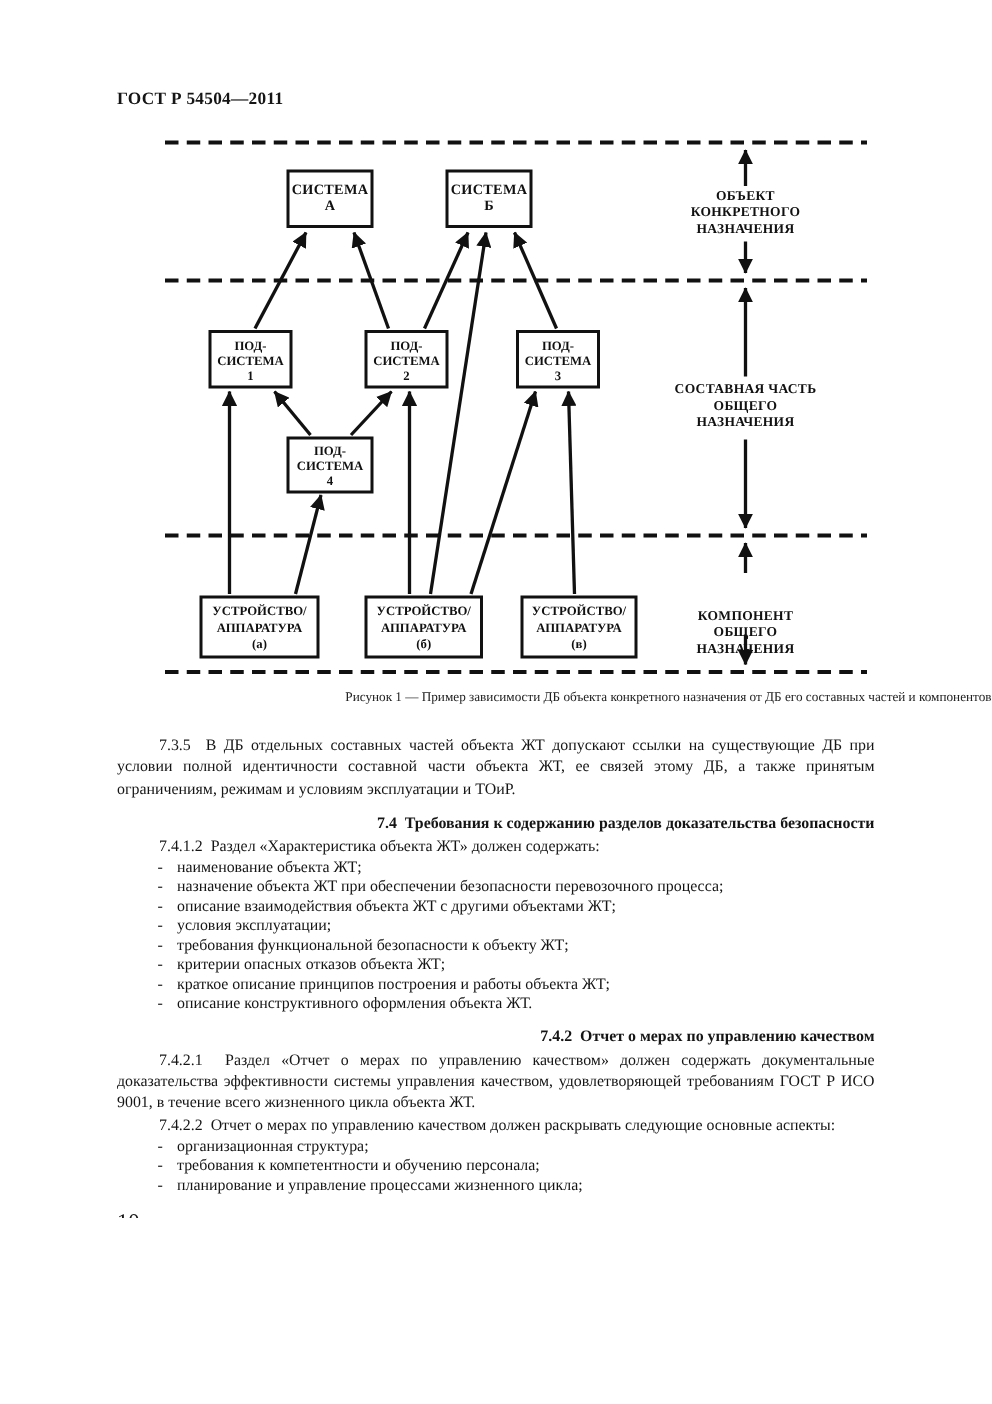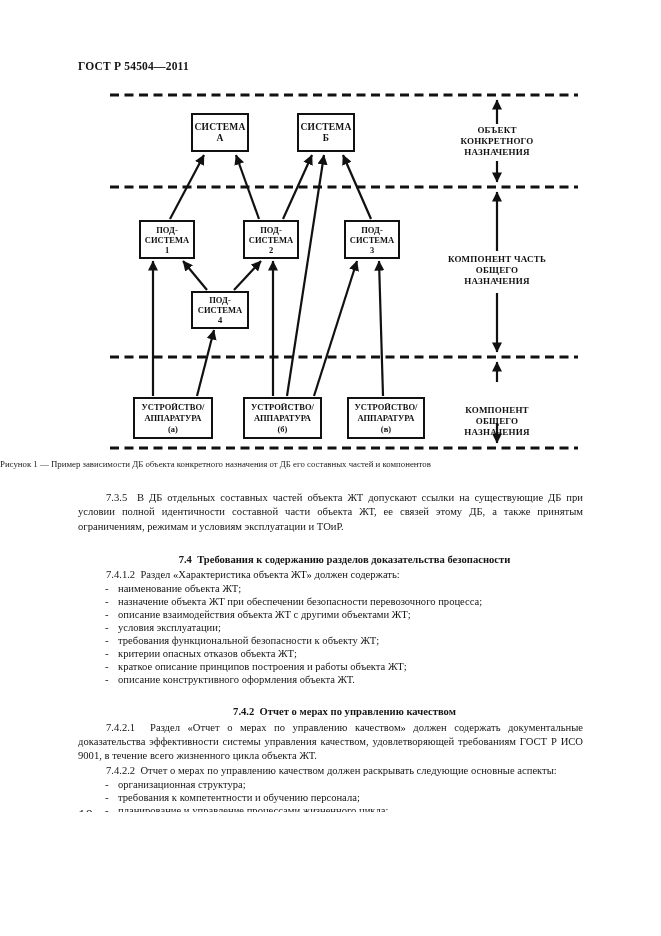--- a/index.html
+++ b/index.html
@@ -9,26 +9,26 @@
   .diagram{position:absolute;left:0;top:0;width:661px;height:460px;}
   .diagram svg{position:absolute;left:0;top:0;}
   .dbox{position:absolute;border:2.5px solid #111;background:#fff;box-sizing:border-box;
         display:flex;flex-direction:column;align-items:center;justify-content:center;
         font-weight:bold;text-align:right;color:#111;}
   .dbox.sys{font-size:9.5px;line-height:11px;letter-spacing:.2px;}
   .dbox.pod{font-size:8.5px;line-height:10px;}
   .dbox.dev{font-size:8.5px;line-height:11px;}
   .zone{position:absolute;width:150px;text-align:center;font-weight:bold;
         font-size:9px;line-height:11px;color:#111;letter-spacing:.2px;}
-  .caption{position:absolute;left:0;top:459px;width:661px;text-align:left;
+  .caption{position:absolute;left:0;top:459px;width:661px;text-align:right;
            font-size:8.8px;color:#222;}
   .textblock{position:absolute;left:78px;top:491px;width:505px;font-size:10.6px;
              line-height:14.3px;text-align:justify;}
   .textblock p{margin:0;text-indent:28px;}
-  .textblock h3{margin:19px 0 1px 0;font-size:10.6px;text-indent:28px;font-weight:bold;text-align:center;}
+  .textblock h3{margin:9px 0 1px 0;font-size:10.6px;text-indent:28px;font-weight:bold;text-align:right;}
   .list{margin:0;}
   .li{display:flex;line-height:13px;padding-left:27px;text-align:left;}
   .li .marker{width:13px;flex:0 0 13px;}
   .pagenum{position:absolute;left:78px;top:807px;font-size:15px;}
 </style>
 </head>
 <body>
 
 <div class="page">
 
@@ -115,21 +115,21 @@
       <span>АППАРАТУРА</span>
       <span>(в)</span>
     </div>
 
     <div class="zone" style="left:422px;top:125px;">
       <div>ОБЪЕКТ</div>
       <div>КОНКРЕТНОГО</div>
       <div>НАЗНАЧЕНИЯ</div>
     </div>
     <div class="zone" style="left:422px;top:254px;">
-      <div>КОМПОНЕНТ ЧАСТЬ</div>
+      <div>СОСТАВНАЯ ЧАСТЬ</div>
       <div>ОБЩЕГО</div>
       <div>НАЗНАЧЕНИЯ</div>
     </div>
     <div class="zone" style="left:422px;top:385px;margin-top:20px;">
       <div>КОМПОНЕНТ</div>
       <div>ОБЩЕГО</div>
       <div>НАЗНАЧЕНИЯ</div>
     </div>
   </div>
 

